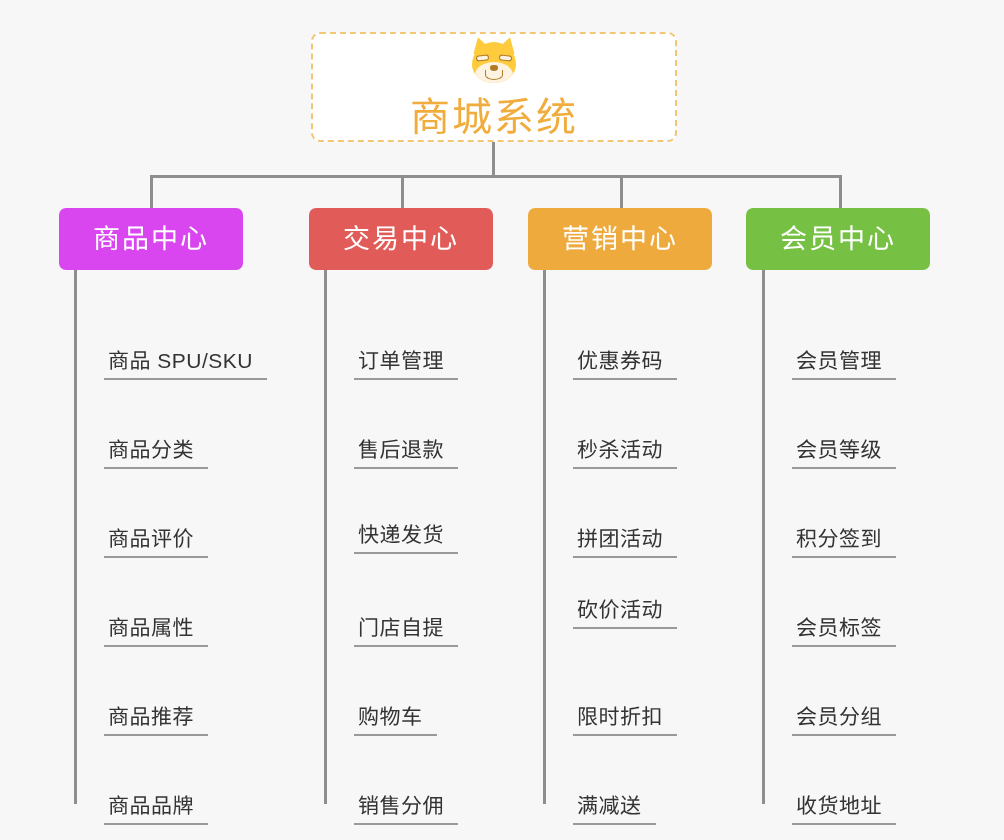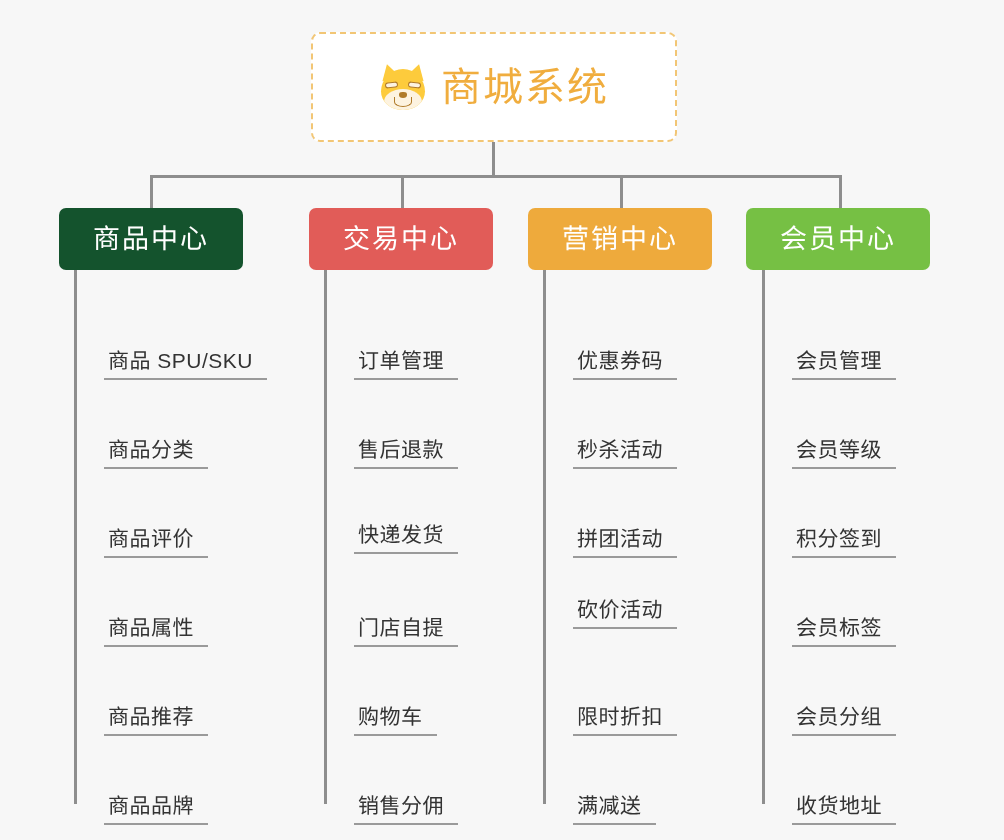--- a/index.html
+++ b/index.html
@@ -30,20 +30,21 @@
     width: 366px;
     height: 110px;
     box-sizing: border-box;
     background: #ffffff;
     border: 2px dashed #f2c675;
     border-radius: 9px;
     display: flex;
     align-items: center;
     justify-content: center;
     gap: 14px;
+    flex-direction: column;
   }
   .root-title {
     font-size: 40px;
     color: #f0ad3e;
     letter-spacing: 2px;
     line-height: 1;
     font-weight: 400;
   }
 
   
@@ -199,21 +200,21 @@
     <span class="root-title" style="color: rgb(240, 173, 62);">商城系统</span>
   </div>
 
   <div class="conn conn-v" style="left:492px; top:142px; height:36px;"></div>
   <div class="conn conn-h" style="left:150px; top:175px; width:692px;"></div>
   <div class="conn conn-v" style="left:150px; top:175px; height:36px;"></div>
   <div class="conn conn-v" style="left:401px; top:175px; height:36px;"></div>
   <div class="conn conn-v" style="left:620px; top:175px; height:36px;"></div>
   <div class="conn conn-v" style="left:839px; top:175px; height:36px;"></div>
 
-  <div class="branch" style="left: 59px; top: 208px; width: 184px; background: #14532d;">
+  <div class="branch" style="left: 59px; top: 208px; width: 184px; background: #d946ef;">
     <span class="branch-label">商品中心</span>
   </div>
   <div class="branch" style="left: 528px; top: 208px; width: 184px; background: rgb(238, 170, 60);">
     <span class="branch-label">营销中心</span>
   </div>
   <div class="branch" style="left: 309px; top: 208px; width: 184px; background: rgb(225, 92, 88);">
     <span class="branch-label">交易中心</span>
   </div>
   <div class="branch" style="left: 746px; top: 208px; width: 184px; background: rgb(118, 192, 68);">
     <span class="branch-label">会员中心</span>

